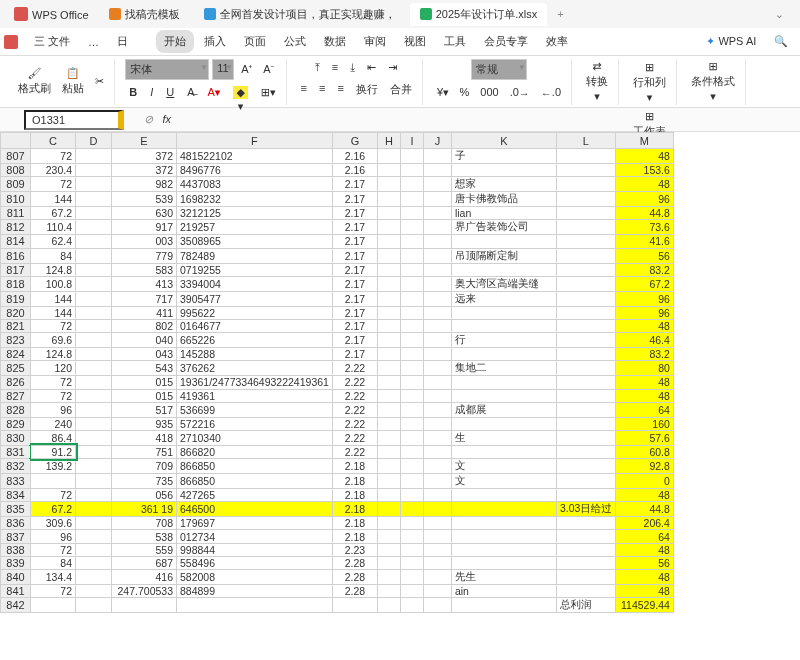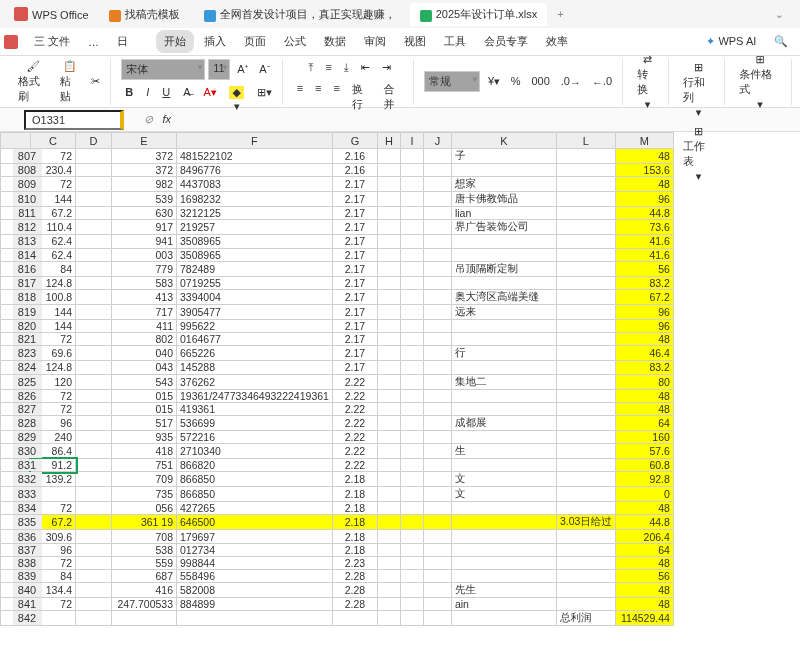--- a/index.html
+++ b/index.html
@@ -1,44 +1,44 @@
 <!DOCTYPE html>
 <html><head>
 <meta charset="utf-8">
 <style>
 *{box-sizing:border-box;margin:0;padding:0;font-family:"Microsoft YaHei",Arial,sans-serif;font-size:11px;color:#333}
 body{width:800px;height:660px;background:#fff;overflow:hidden;position:relative}
 .titlebar{height:28px;display:flex;align-items:center;padding:0 6px;background:#f5f5f5}
 .titlebar .app{display:flex;align-items:flex-end;gap:4px;padding:0 8px}
 .titlebar .appicon{width:14px;height:14px;background:#d9534f;border-radius:2px;display:inline-block}
-.titlebar .tab{display:flex;align-items:flex-end;gap:4px;padding:4px 10px;margin:0 2px;border-radius:4px 4px 0 0;cursor:pointer}
+.titlebar .tab{display:flex;align-items:center;gap:4px;padding:4px 10px;margin:0 2px;border-radius:4px 4px 0 0;cursor:pointer}
 .titlebar .tab.active{background:#fff}
 .titlebar .ticon{width:12px;height:12px;border-radius:2px;display:inline-block}
 .tg{background:#27ae60}.to{background:#e67e22}.tb{background:#3498db}
 .titlebar .plus{padding:0 8px;color:#888}
 .menubar{height:28px;display:flex;align-items:center;border-bottom:1px solid #ddd;padding:0 4px;gap:2px}
 .menubar .mitem{padding:4px 8px;cursor:pointer}
 .menubar .mitem.active{background:#e0e0e0;border-radius:8px}
 .menubar .logo{width:14px;height:14px;background:#d9534f;border-radius:2px;margin-right:6px}
 .menubar .spacer{flex:1}
 .menubar .wpsai{color:#3186d8;padding:4px 8px}
 .toolbar{height:52px;display:flex;align-items:center;border-bottom:1px solid #ddd;padding:0 8px;gap:4px}
 .tgroup{display:flex;align-items:center;gap:3px;padding:0 6px;border-right:1px solid #e5e5e5;height:46px}
 .tbtn{padding:2px 4px;cursor:pointer;border-radius:3px;font-size:11px;display:flex;flex-direction:column;align-items:center;gap:1px}
 .sel{border:1px solid #ccc;background:#a3a3a3;padding:2px 14px 2px 4px;font-size:11px;position:relative;cursor:pointer}
 .sel::after{content:"▾";position:absolute;right:2px;top:2px;font-size:9px;color:#888}
 .namebox{height:24px;display:flex;align-items:center;border-bottom:1px solid #ddd;background:#fafafa}
-.namebox .nb{width:100px;padding:2px 6px;border-right:4px solid #eab308;background:#fff;font-size:11px}
+.namebox .nb{width:100px;padding:2px 6px;border-right:6px solid #eab308;background:#fff;font-size:11px}
 .namebox .fxicon{padding:0 20px;font-style:italic;color:#888}
 .sheet{position:relative;overflow:auto;height:528px}
 table{border-collapse:collapse;table-layout:fixed}
 th,td{border:1px solid #d0d0d0;height:13.2px;padding:0 3px;overflow:hidden;white-space:nowrap;font-size:10.5px;text-align:right}
 th{background:#eee;font-weight:normal;text-align:center;position:sticky;font-size:11px}
 thead th{top:0;height:16px}
-tbody th{left:12px;width:30px;text-align:center}
+tbody th{left:0;width:30px;text-align:center}
 .hlrow td{background:#ffff00}
 td.hl{background:#ffff00}
 td.ta-l{text-align:left}
 td.ta-c{text-align:center}
 </style>
 </head>
 <body>
 
 <div class="titlebar">
   <div class="app">
@@ -129,21 +129,21 @@
       <span class="tbtn">⇥</span>
     </div>
     <div style="display:flex;gap:4px">
       <span class="tbtn">≡</span>
       <span class="tbtn">≡</span>
       <span class="tbtn">≡</span>
       <span class="tbtn">换行</span>
       <span class="tbtn">合并</span>
     </div>
   </div>
-  <div class="tgroup" style="gap:4px">
+  <div class="tgroup" style="flex-direction:column;gap:4px">
     <span class="sel" style="width:56px">常规</span>
     <div style="display:flex;gap:3px">
       <span class="tbtn">¥▾</span>
       <span class="tbtn">%</span>
       <span class="tbtn">000</span>
       <span class="tbtn">.0→</span>
       <span class="tbtn">←.0</span>
     </div>
   </div>
   <div class="tgroup">
@@ -275,34 +275,20 @@
           <td class="ta-l">219257</td>
           <td class="ta-c">2.17</td>
           <td></td>
           <td></td>
           <td></td>
           <td class="ta-l">界广告装饰公司</td>
           <td class="ta-l"></td>
           <td class="hl">73.6</td>
         </tr>
         <tr>
-          <th>813</th>
-          <td>62.4</td>
-          <td></td>
-          <td>941</td>
-          <td class="ta-l">3508965</td>
-          <td class="ta-c">2.17</td>
-          <td></td>
-          <td></td>
-          <td></td>
-          <td class="ta-l"></td>
-          <td class="ta-l"></td>
-          <td class="hl">41.6</td>
-        </tr>
-        <tr>
           <th>814</th>
           <td>62.4</td>
           <td></td>
           <td>003</td>
           <td class="ta-l">3508965</td>
           <td class="ta-c">2.17</td>
           <td></td>
           <td></td>
           <td></td>
           <td class="ta-l"></td>

